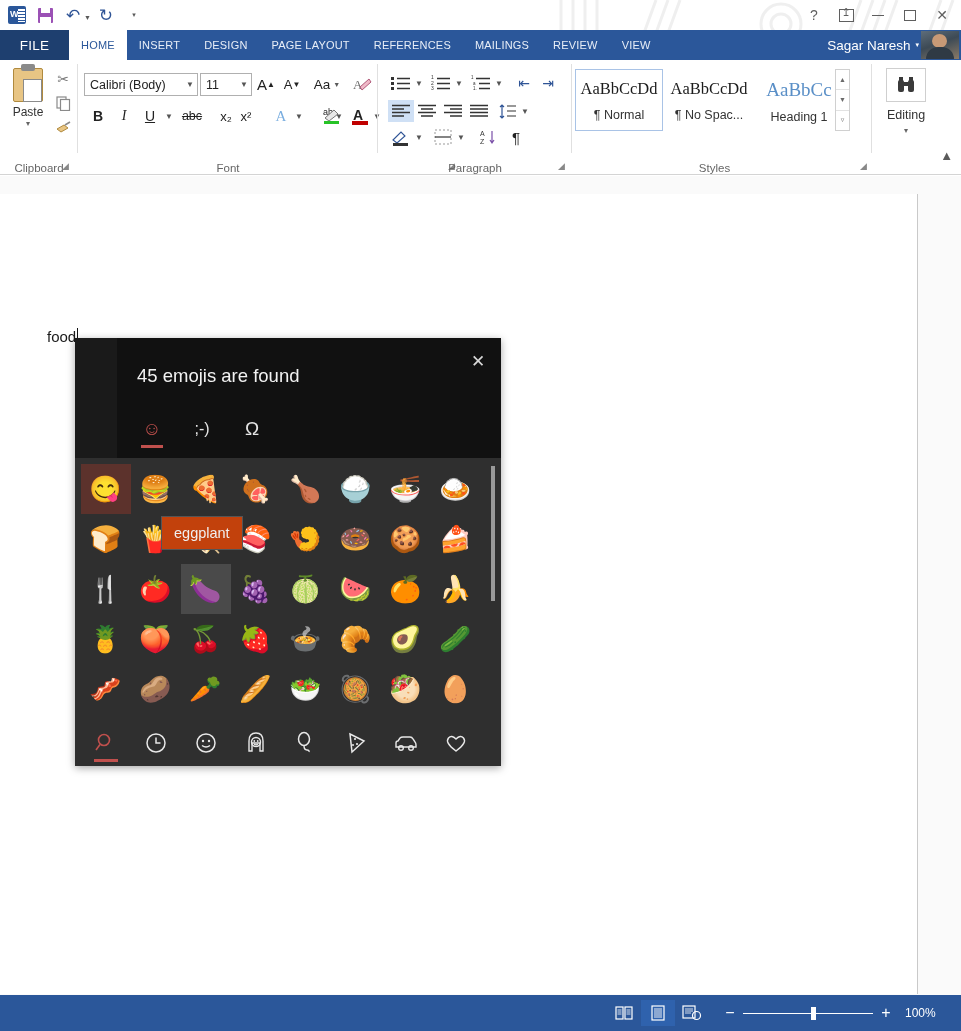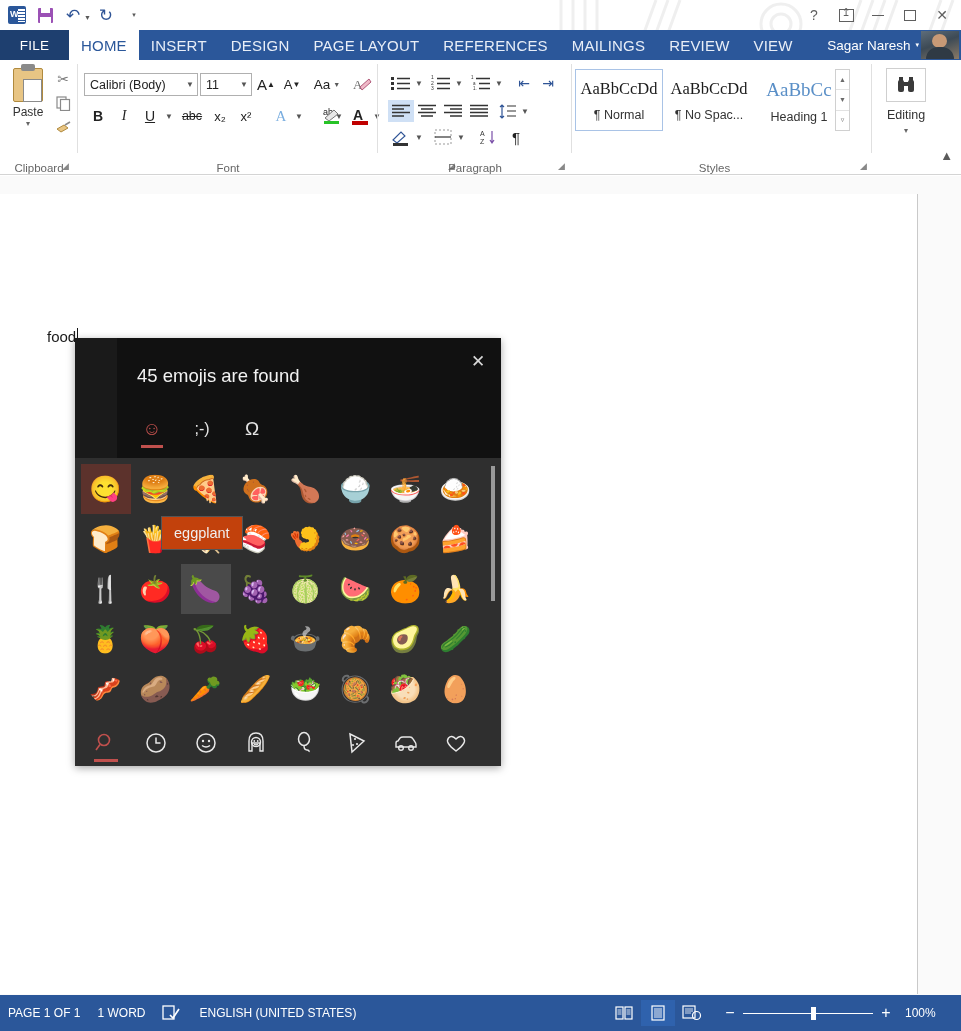--- a/index.html
+++ b/index.html
@@ -62,21 +62,21 @@
     background: #2b579a;
   }
   .tab-file {
     position: absolute; left: 0; top: 0; width: 69px; height: 30px;
     background: #1e3f6f; color: #fff; font-size: 13.5px;
     display: flex; align-items: center; justify-content: center; letter-spacing: .3px;
   }
   .tabs { position: absolute; left: 69px; top: 0; display: flex; height: 30px; }
   .tab {
     padding: 0 12px; height: 30px; display: flex; align-items: center;
-    color: #e8eef7; font-size: 15px; letter-spacing: .2px; white-space: nowrap;
+    color: #e8eef7; font-size: 11px; letter-spacing: .2px; white-space: nowrap;
   }
   .tab.active { background: #ffffff; color: #2b579a; }
   .acct {
     position: absolute; right: 42px; top: 0; height: 30px; display: flex; align-items: center;
     color: #ffffff; font-size: 13.5px; gap: 5px;
   }
   .acct .tiny-caret { color: #fff; }
   .avatar {
     position: absolute; right: 2px; top: 1px; width: 38px; height: 28px;
     background: linear-gradient(160deg,#5e6d7a 0%,#3d4a55 45%,#8a7a66 100%);
@@ -426,21 +426,21 @@
       <div class="rb-ico row2" style="left:34px;width:24px;font-style:italic;font-size:14px;font-family:'Liberation Serif',serif">
           <span>I</span>
         </div>
       <div class="rb-ico row2" style="left:60px;width:24px;text-decoration:underline;font-size:14px">
           <span>U</span>
         </div>
       <div class="rb-ico row2" style="left:84px;width:14px;font-size:8px;color:#555">▼</div>
       <div class="rb-ico row2" style="left:100px;width:28px;text-decoration:line-through;font-size:12.5px">
           <span>abc</span>
         </div>
-      <div class="rb-ico row2" style="left:130px;width:24px;font-size:13px">
+      <div class="rb-ico row2" style="left:136px;width:24px;font-size:13px">
           <span>x₂</span>
         </div>
       <div class="rb-ico row2" style="left:156px;width:24px;font-size:13px">
           <span>x²</span>
         </div>
       <div class="rb-ico row2" style="left:190px;width:26px;font-size:15px;color:#7aaee0;font-family:'Liberation Serif',serif">
           <span>A</span>
         </div>
       <div class="rb-ico row2" style="left:214px;width:14px;font-size:8px;color:#555">▼</div>
       <div class="rb-ico row2" style="left:240px;width:28px">
@@ -840,31 +840,20 @@
         <svg width="24" height="24" viewBox="0 0 24 24">
             <path d="M12 20 C4 14 2 10 4.5 7 Q7.5 3.5 12 8 Q16.5 3.5 19.5 7 C22 10 20 14 12 20 Z" fill="none" stroke="#e8e8e8" stroke-width="1.5"></path>
           </svg>
       </div>
     </div>
   </div>
 
   <div class="tooltip">eggplant</div>
 
   <div class="statusbar">
-    <div class="sb-left">
-      <span>PAGE 1 OF 1</span>
-      <span>1 WORD</span>
-      <span class="proof">
-        <svg width="20" height="16" viewBox="0 0 20 16">
-            <rect x="1" y="1" width="11" height="13" fill="none" stroke="#fff" stroke-width="1.3"></rect>
-            <path d="M8 10 L11 13 L17 4" fill="none" stroke="#fff" stroke-width="1.7"></path>
-          </svg>
-      </span>
-      <span>ENGLISH (UNITED STATES)</span>
-    </div>
     <div class="sb-right">
       <div class="vbtn">
         <svg width="18" height="16" viewBox="0 0 18 16">
             <rect x="1" y="2" width="7" height="12" fill="none" stroke="#fff" stroke-width="1.2"></rect>
             <rect x="10" y="2" width="7" height="12" fill="none" stroke="#fff" stroke-width="1.2"></rect>
             <g stroke="#fff" stroke-width=".8">
               <path d="M2.5 5h4M2.5 7h4M2.5 9h4M11.5 5h4M11.5 7h4M11.5 9h4"></path>
             </g>
           </svg>
       </div>

